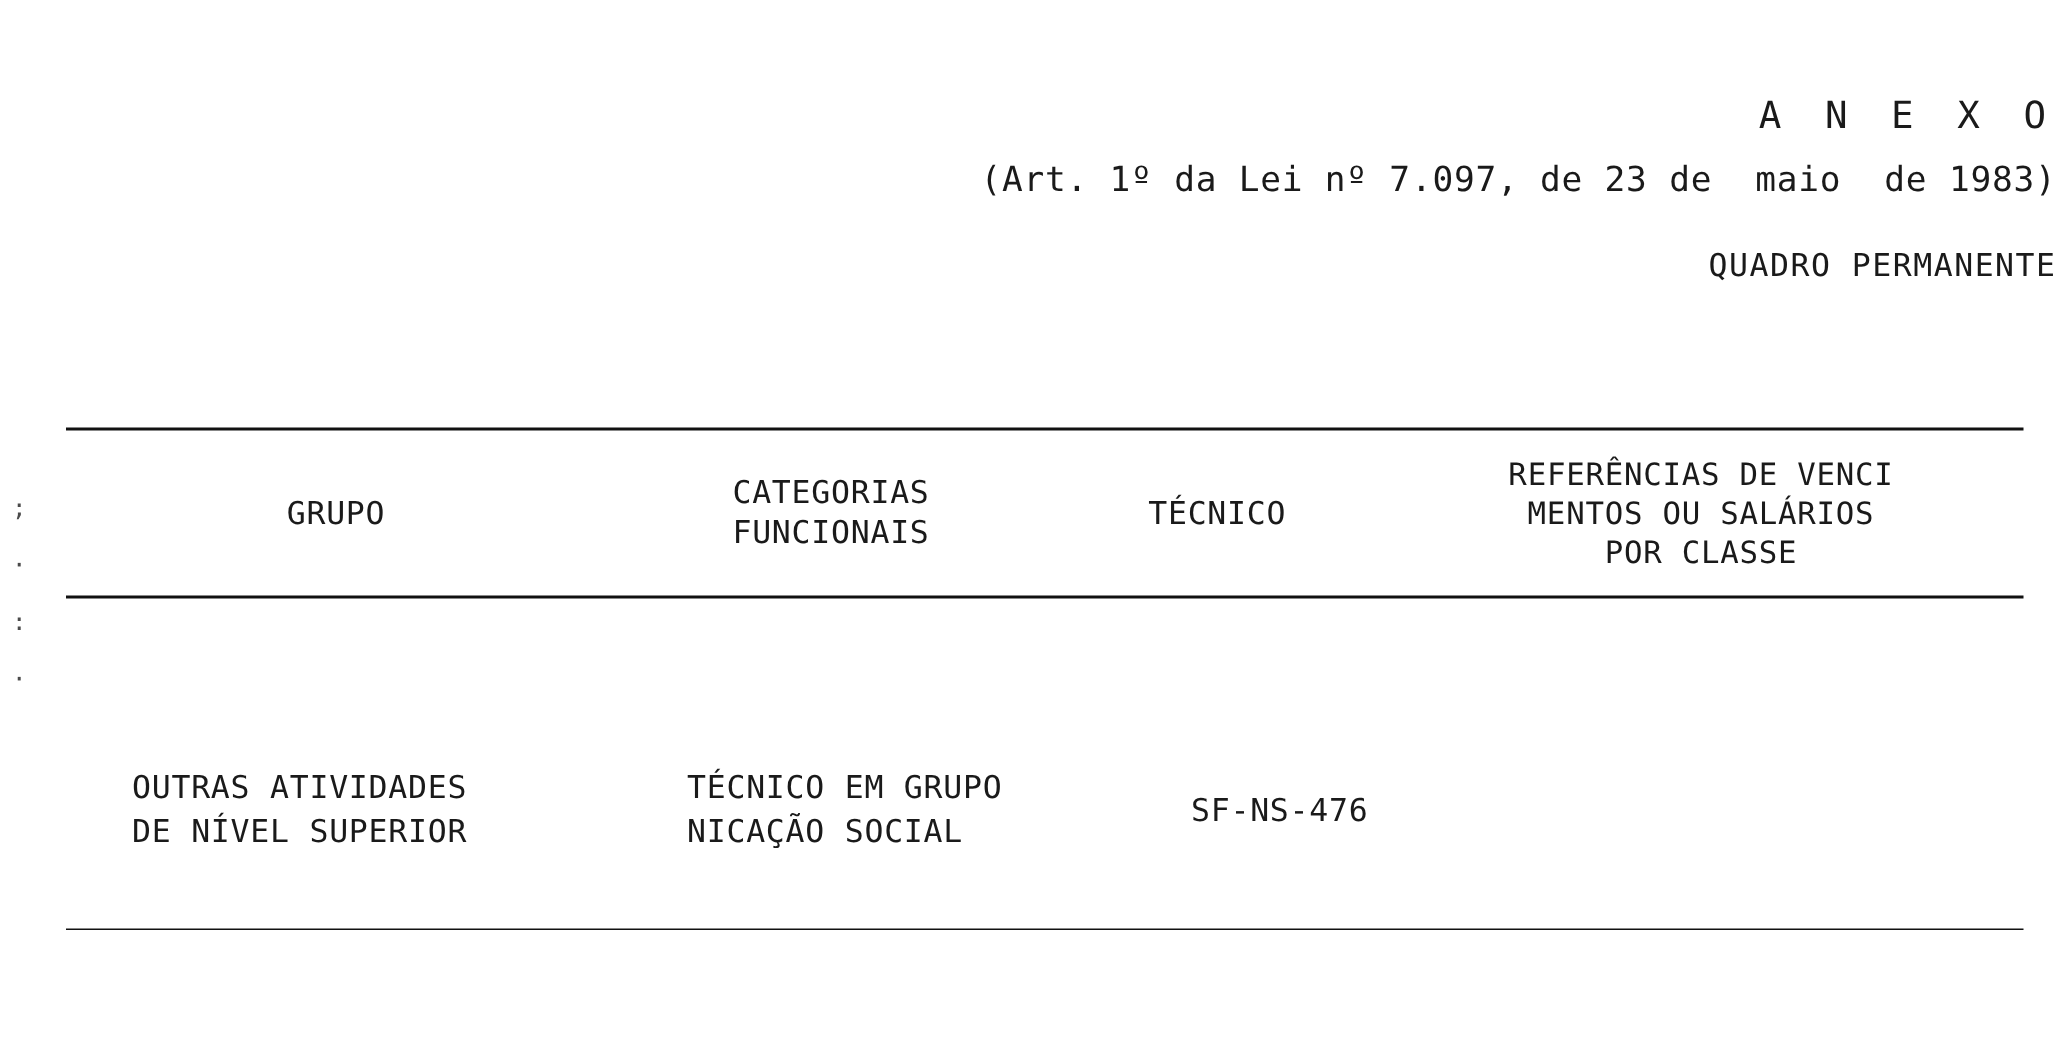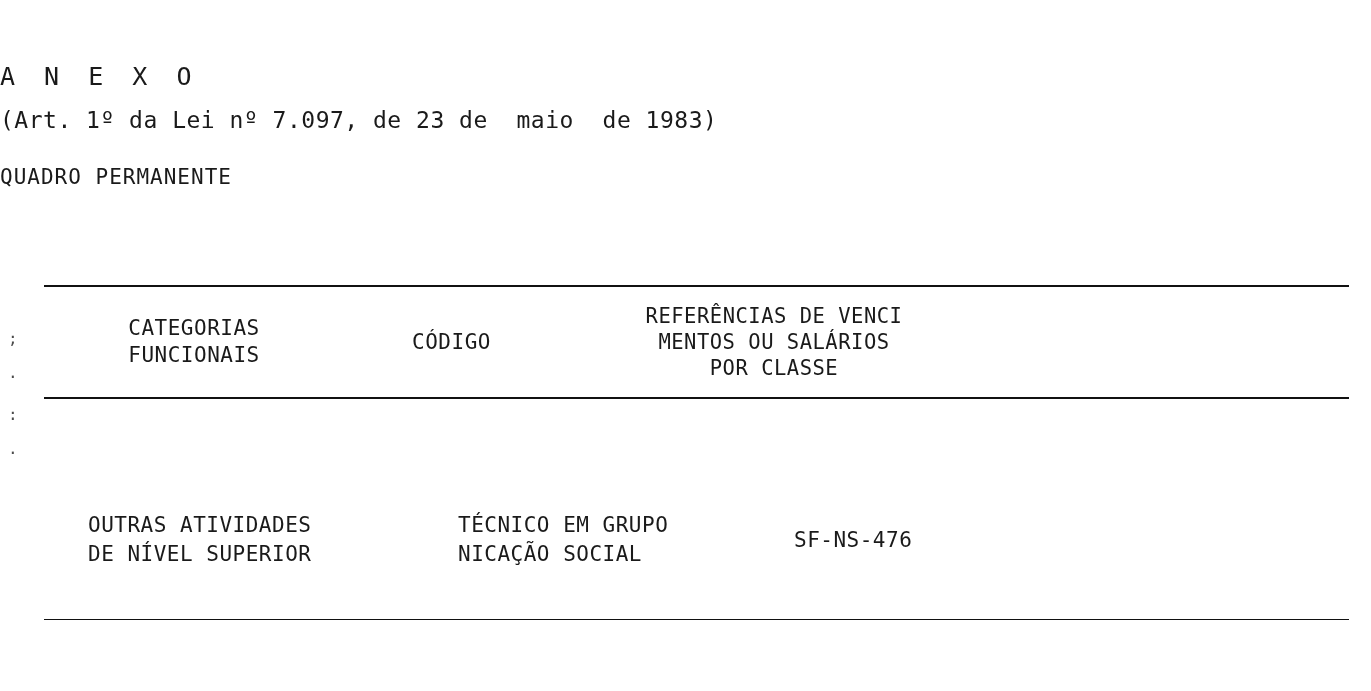--- a/index.html
+++ b/index.html
@@ -20,21 +20,21 @@
     position: absolute;
     inset: 0;
   }
 
   
   .heading {
     position: absolute;
     top: 62px;
     left: 0;
     width: 1371px;
-    text-align: left;
+    text-align: right;
   }
   .doc-title {
     font-size: 25px;
     letter-spacing: 7px;
     margin-bottom: 16px;
     white-space: pre;
   }
   .doc-subtitle {
     font-size: 23px;
     letter-spacing: 0.5px;
@@ -134,23 +134,24 @@
   <div class="margin-marks">;
 ·
 :
 ·</div>
 
   <div class="table">
 
     <div class="rule"></div>
 
     <div class="head-row">
+      <div class="col-grupo head-cell">GRUPO</div>
       <div class="col-categorias head-cell">CATEGORIAS
 FUNCIONAIS</div>
-      <div class="col-codigo head-cell">CÓDIGO</div>
+      <div class="col-codigo head-cell">TÉCNICO</div>
       <div class="col-refs head-cell refs">REFERÊNCIAS DE VENCI
 MENTOS  OU  SALÁRIOS
 POR CLASSE</div>
     </div>
 
     <div class="rule"></div>
 
     <div class="body-row">
       <div class="col-grupo body-cell grupo">OUTRAS ATIVIDADES
 DE NÍVEL SUPERIOR</div>

